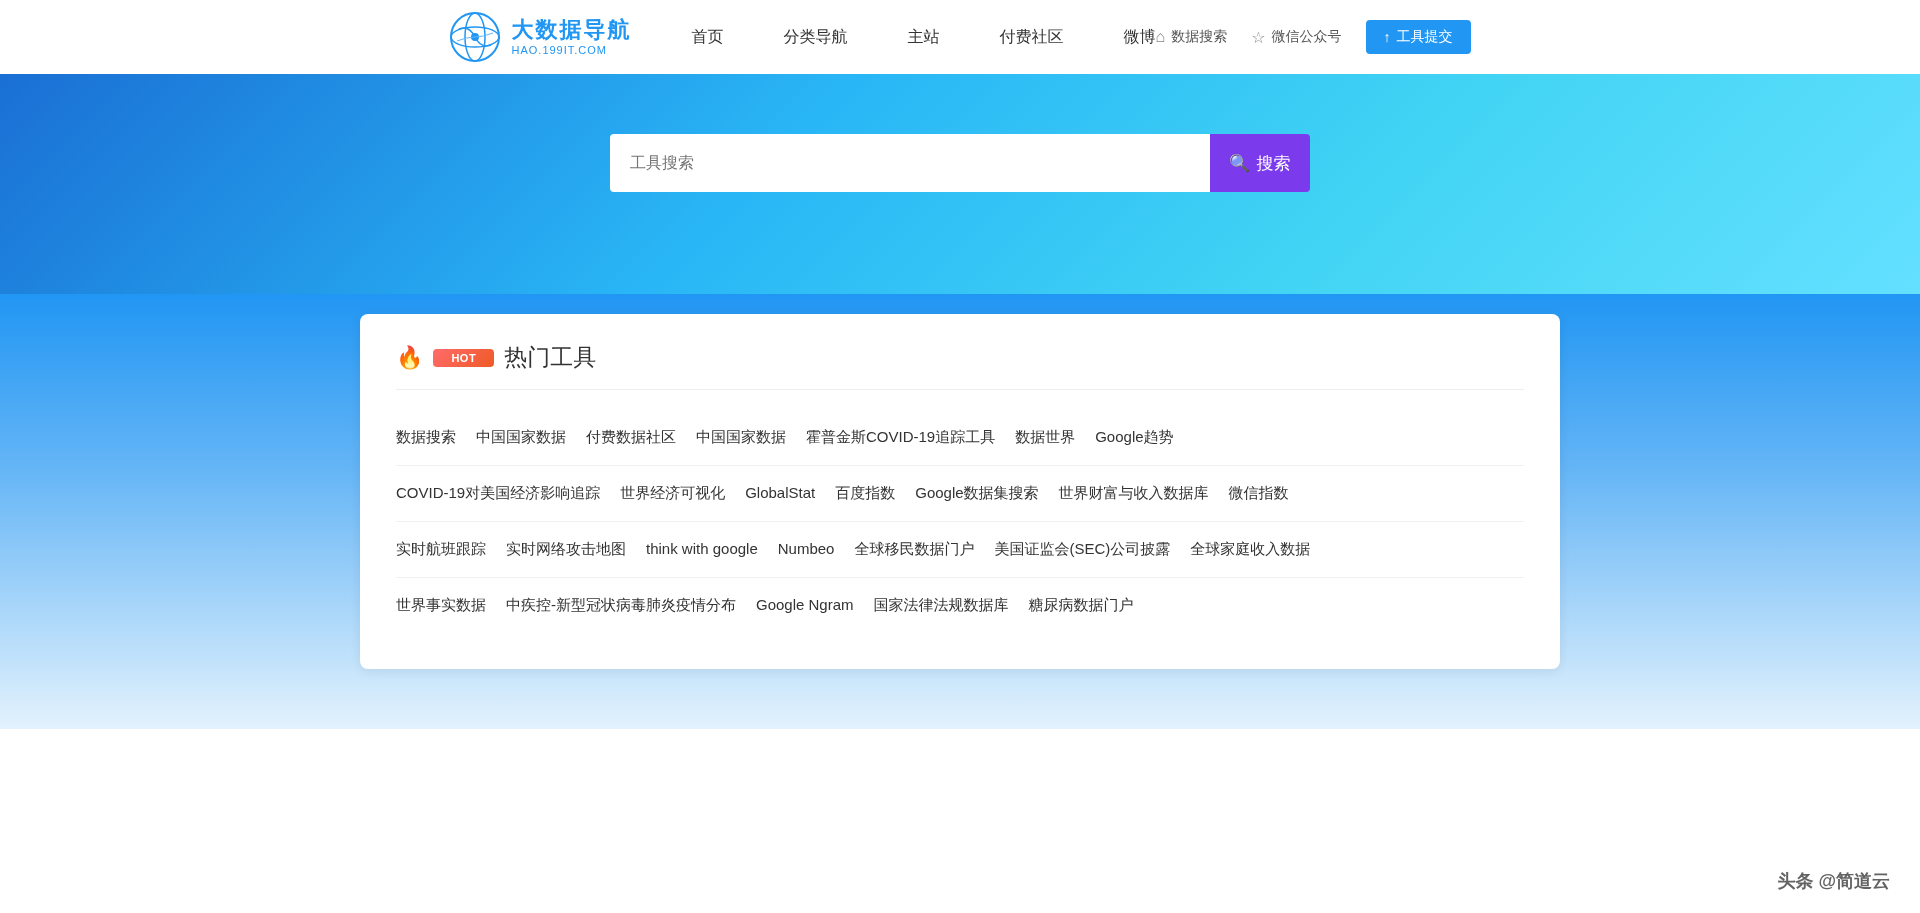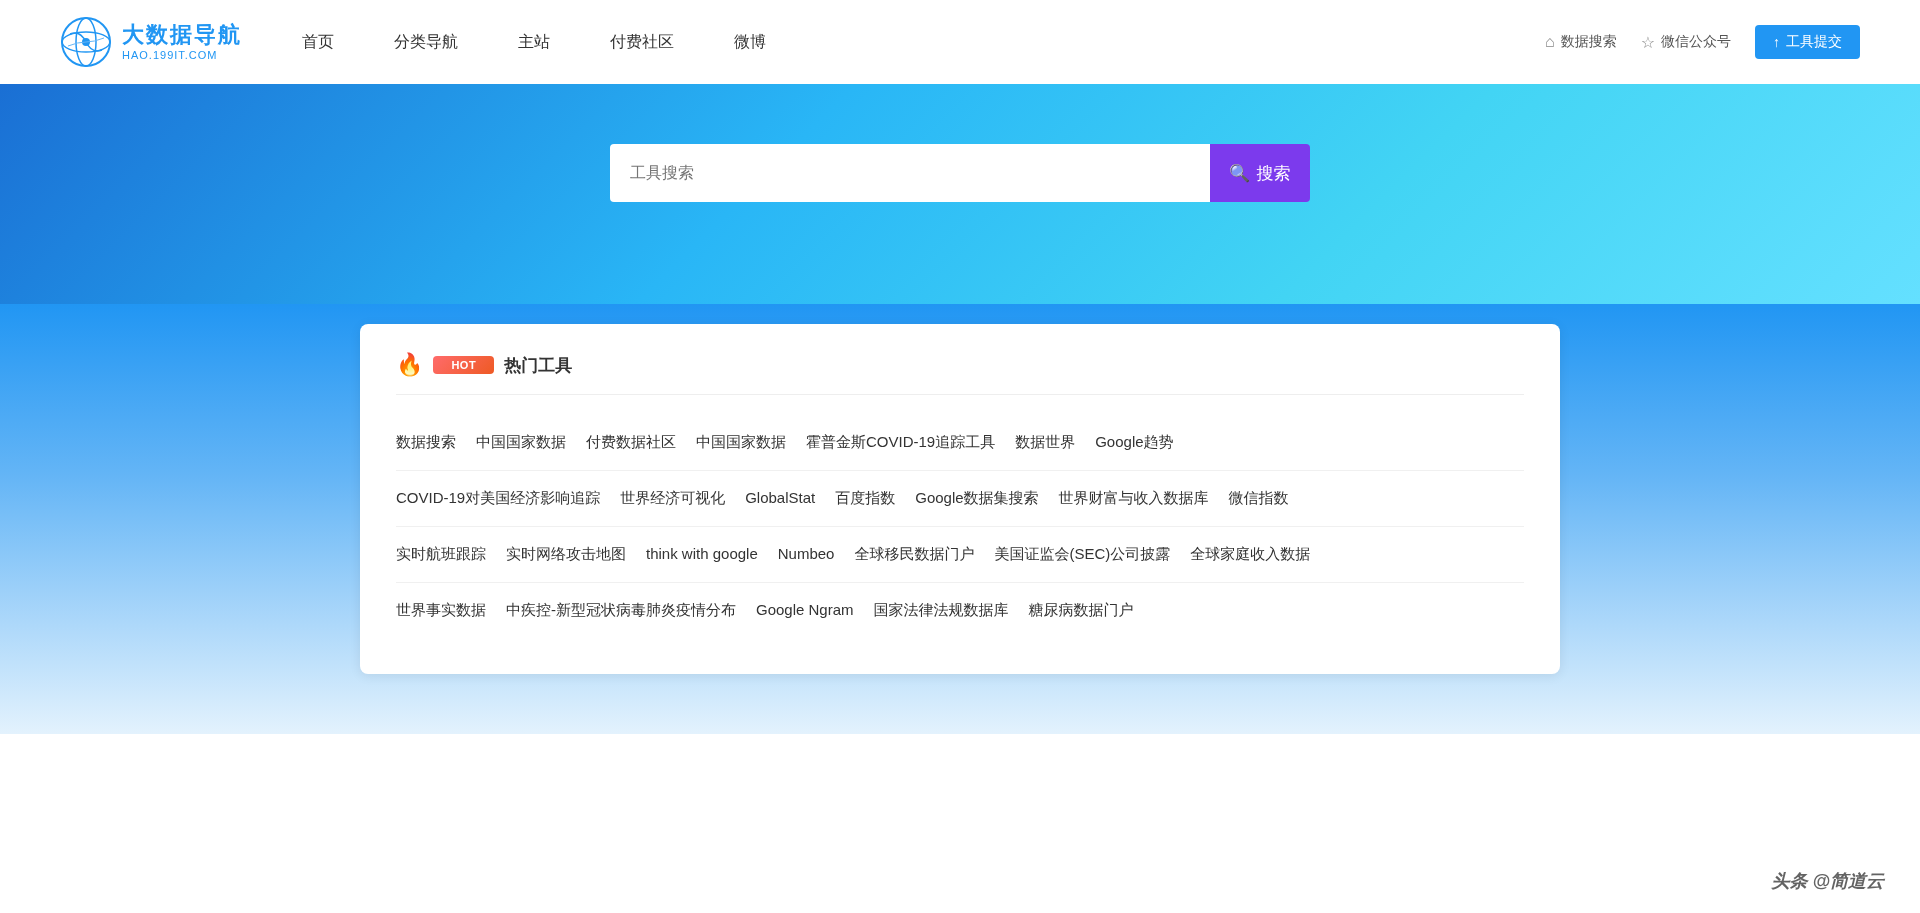--- a/index.html
+++ b/index.html
@@ -2,24 +2,24 @@
 <html><head>
   <meta charset="utf-8">
   <style>
     * { margin: 0; padding: 0; box-sizing: border-box; }
     body { font-family: "Microsoft YaHei", "PingFang SC", sans-serif; background: #fff; }
 
     
     .header {
       background: #fff;
       padding: 6px 60px;
-      height: 84px;
-      display: flex;
-      align-items: center;
-      justify-content: space-between;
+      height: 74px;
+      display: flex;
+      align-items: center;
+      justify-content: center;
       box-shadow: 0 1px 4px rgba(0,0,0,0.08);
     }
     .header-left {
       display: flex;
       align-items: center;
       gap: 60px;
     }
     .logo-area {
       display: flex;
       align-items: center;
@@ -158,22 +158,22 @@
     .hot-badge {
       background: linear-gradient(135deg, #ff6b6b, #ee5a24);
       color: #fff;
       font-size: 11px;
       font-weight: bold;
       padding: 3px 18px;
       border-radius: 4px;
       letter-spacing: 0.5px;
     }
     .card-title {
-      font-size: 17px;
-      font-weight: bold;
+      font-size: 23px;
+      font-weight: normal;
       color: #333;
       text-align: right;
     }
     .flame-icon {
       font-size: 22px;
     }
 
     .tools-grid {
       display: flex;
       flex-direction: column;
@@ -193,28 +193,27 @@
       text-decoration: none;
       padding: 4px 20px 4px 0;
       white-space: nowrap;
       cursor: pointer;
     }
 
     
     .watermark {
       position: fixed;
       bottom: 20px;
-      right: 36px;
+      right: 30px;
       font-size: 18px;
       font-weight: bold;
       color: #222;
       opacity: 0.7;
       pointer-events: none;
       z-index: 999;
-      font-style: italic;
     }
   </style>
 </head>
 <body>
 
 <header class="header">
   <div class="header-left">
     <a class="logo-area">
 
       <svg class="logo-icon" viewBox="0 0 52 52" fill="none" xmlns="http://www.w3.org/2000/svg">

